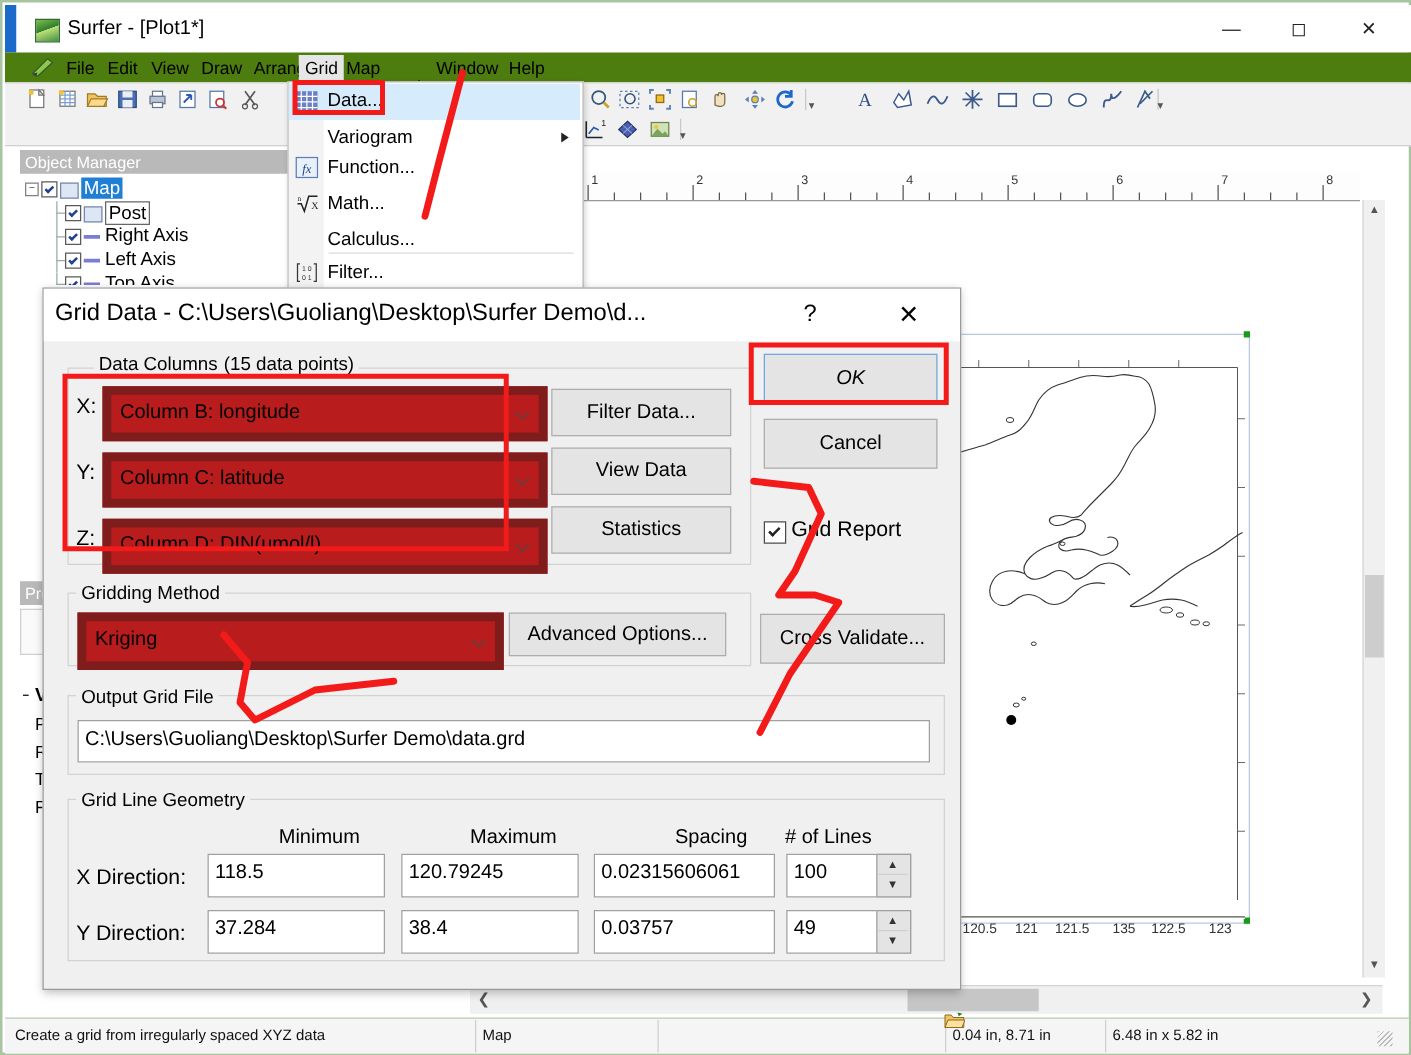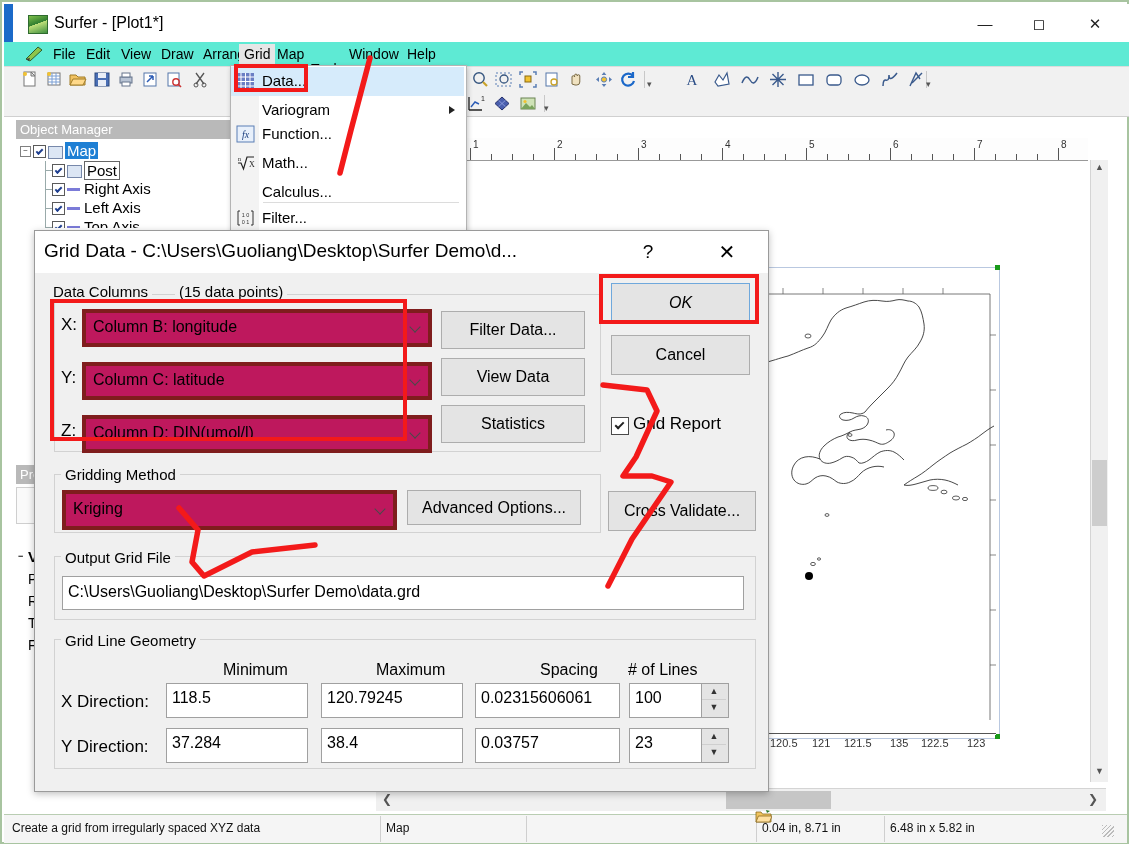--- a/index.html
+++ b/index.html
@@ -17,21 +17,21 @@
   
   #titlebar{left:2px;top:2px;width:1125px;height:38px;background:#fff;}
   #title-accent{left:0px;top:0px;width:9px;height:38px;background:#1b6ac9;}
   #app-icon{left:24px;top:11px;width:18px;height:17px;border:1px solid #2f6b2f;
     background:linear-gradient(160deg,#7fc04a 0%,#2f7d2f 45%,#bfe07a 46%,#3f8f3f 100%);}
   #app-title{left:50px;top:10px;font-size:16px;color:#000;white-space:nowrap;}
   .wbtn{top:6px;width:46px;height:28px;text-align:center;line-height:28px;font-size:15px;color:#222;cursor:default;}
   #win-min{left:958px;} #win-max{left:1012px;} #win-close{left:1068px;}
 
   
-  #menubar{left:2px;top:40px;width:1125px;height:24px;background:#5eead4;}
+  #menubar{left:2px;top:40px;width:1125px;height:24px;background:#4d7c0f;}
   #menu-icon{left:20px;top:3px;width:20px;height:17px;}
   .menu-item{top:2px;height:20px;line-height:20px;padding:0 5px;font-size:14px;white-space:nowrap;cursor:default;}
   #mnu-file{left:44px;} #mnu-edit{left:77px;} #mnu-view{left:112px;}
   #mnu-draw{left:152px;}
   #mnu-arrange{left:194px;} #mnu-grid{left:235px;background:#e6e6e6;}
   #mnu-map{left:268px;} #mnu-tools{left:302px;margin-top:15px;} #mnu-window{left:340px;} #mnu-help{left:398px;}
   .mdi-btn{top:44px;font-size:14px;color:#222;font-family:"Liberation Sans",sans-serif;}
   #mdi-min{left:1079px;} #mdi-rest{left:1094px;} #mdi-close{left:1110px;}
 
   
@@ -92,21 +92,21 @@
   
   #dialog{left:32px;top:228px;width:733px;height:560px;background:#f0f0f0;border:1px solid #9a9a9a;box-shadow:0 2px 7px rgba(0,0,0,.25);}
   #dlg-title-bar{left:0;top:0;width:733px;height:42px;background:#fff;}
   #dlg-title{left:9px;top:9px;font-size:19px;color:#000;white-space:nowrap;}
   #dlg-help{left:595px;top:8px;width:36px;height:26px;text-align:center;line-height:26px;font-size:19px;}
   #dlg-close{left:672px;top:8px;width:40px;height:26px;text-align:center;line-height:26px;font-size:20px;}
 
   .grp{position:absolute;border:1px solid #d2d2d2;}
   .grp-title{position:absolute;background:#f0f0f0;padding:0 4px;font-size:15px;color:#000;}
 
-  .dd{position:absolute;background:#be185d;border:4px solid #7f1d1d;height:30px;}
+  .dd{position:absolute;background:#b91c1c;border:7px solid #7f1d1d;height:30px;}
   .dd .txt{position:absolute;left:7px;top:5px;font-size:16px;color:#000;white-space:nowrap;}
   .dd .arw{position:absolute;right:8px;top:10px;width:9px;height:9px;}
   .dd .arw:before{content:"";position:absolute;left:0;top:0;width:7px;height:7px;border-right:1.6px solid #4a4a4a;border-bottom:1.6px solid #4a4a4a;transform:rotate(45deg);}
 
   .axlabel{position:absolute;font-size:17px;color:#000;}
 
   .btn{position:absolute;background:#e4e4e4;border:1px solid #adadad;text-align:center;color:#000;font-size:16px;}
   .btn.def{border:1px solid #6fa8dc;background:#e4e4e4;font-style:italic;}
 
   .tfield{position:absolute;background:#fff;border:1px solid #a0a0a0;}
@@ -577,21 +577,21 @@
 
   <div class="abs" id="dialog">
 
     <div class="abs" id="dlg-title-bar">
       <div class="abs" id="dlg-title">Grid Data - C:\Users\Guoliang\Desktop\Surfer Demo\d...</div>
       <div class="abs" id="dlg-help">?</div>
       <div class="abs" id="dlg-close">✕</div>
     </div>
 
     <div class="abs grp" style="left:19px;top:63px;width:545px;height:156px"></div>
-    <div class="abs grp-title" style="left:14px;top:52px">Data Columns</div>
+    <div class="abs grp-title" style="left:40px;top:52px">Data Columns</div>
     <div class="abs grp-title" style="left:140px;top:52px">(15 data points)</div>
 
     <div class="abs axlabel" style="left:26px;top:84px">X:</div>
     <div class="abs dd" style="left:47px;top:78px;width:342px">
       <span class="txt">Column B:  longitude</span>
       <span class="arw"></span>
     </div>
 
     <div class="abs axlabel" style="left:26px;top:137px">Y:</div>
     <div class="abs dd" style="left:47px;top:131px;width:342px">
@@ -666,21 +666,21 @@
     <div class="abs numf" style="left:131px;top:497px;width:140px">
       <span class="txt">37.284</span>
       </div>
     <div class="abs numf" style="left:286px;top:497px;width:140px">
       <span class="txt">38.4</span>
       </div>
     <div class="abs numf" style="left:440px;top:497px;width:143px">
       <span class="txt">0.03757</span>
       </div>
     <div class="abs numf" style="left:594px;top:497px;width:98px">
-      <span class="txt">23</span>
+      <span class="txt">49</span>
       </div>
     <div class="abs spn" style="left:666px;top:497px">
       <div class="up">▲</div>
       <div class="dn">▼</div>
     </div>
   </div>
 
   <div class="abs redbox" style="left:232px;top:62px;width:74px;height:28px"></div>
   <div class="abs redbox" style="left:48px;top:297px;width:357px;height:142px"></div>
   <div class="abs redbox" style="left:597px;top:272px;width:160px;height:50px"></div>

